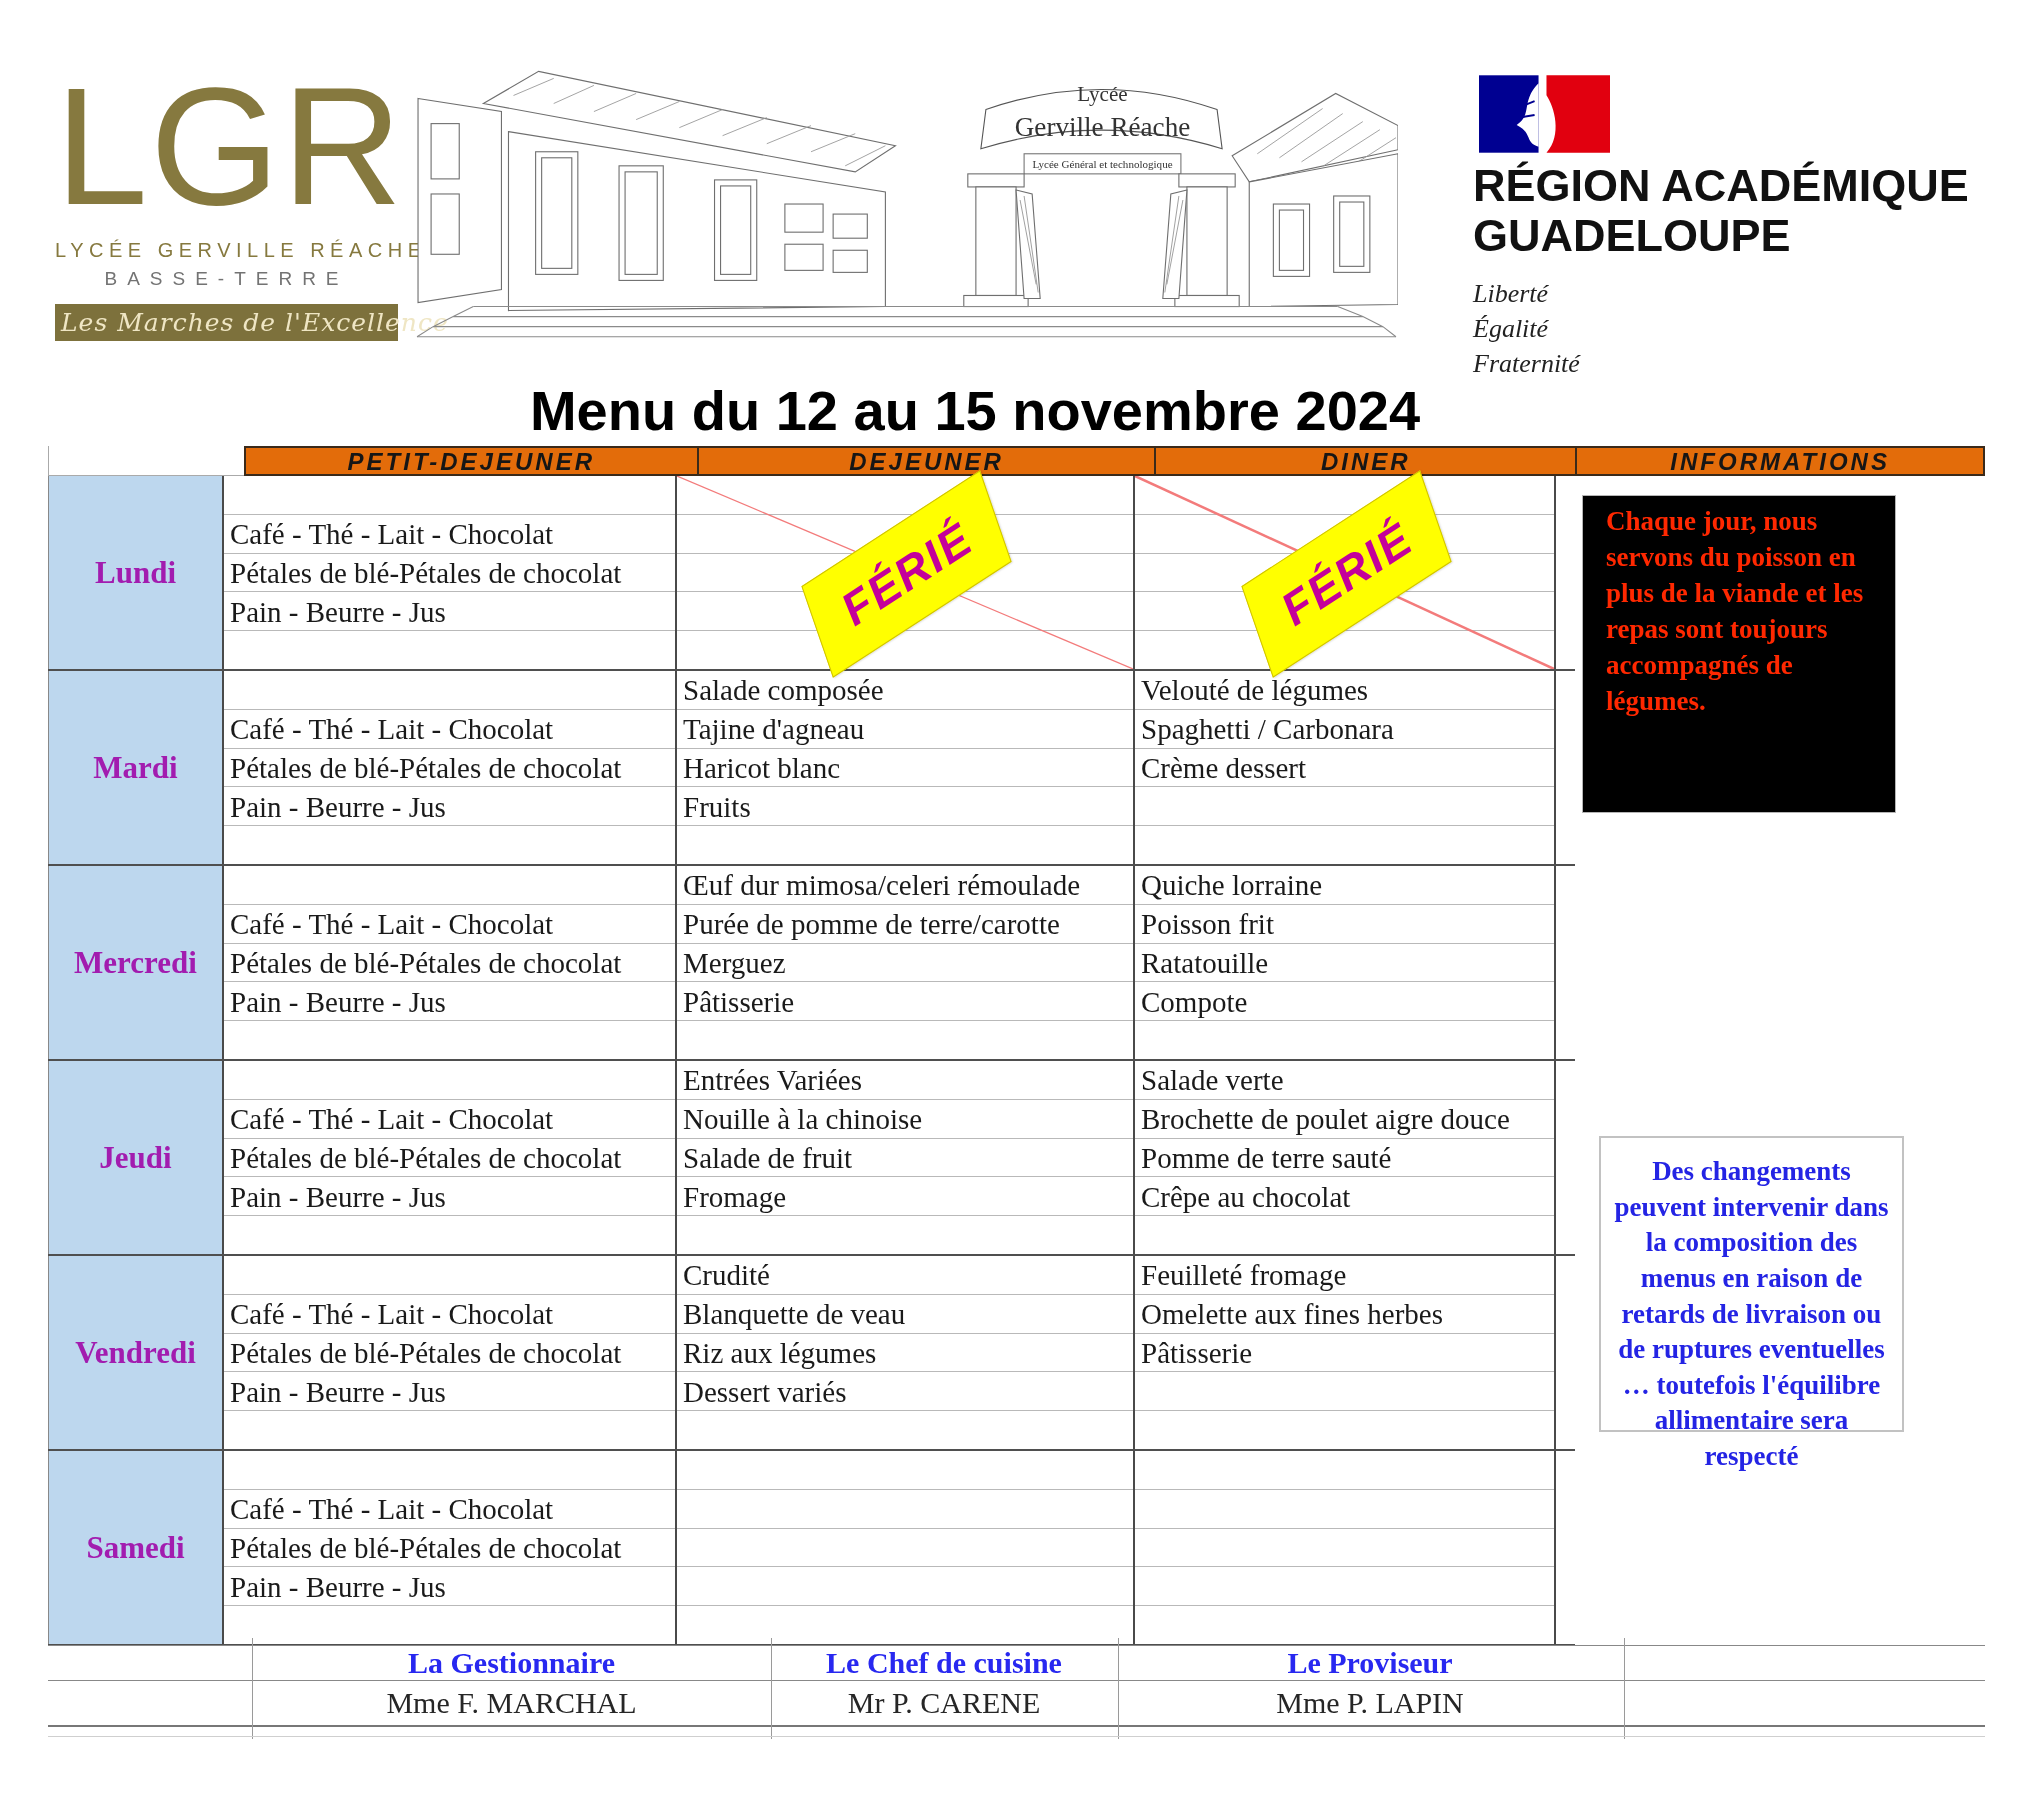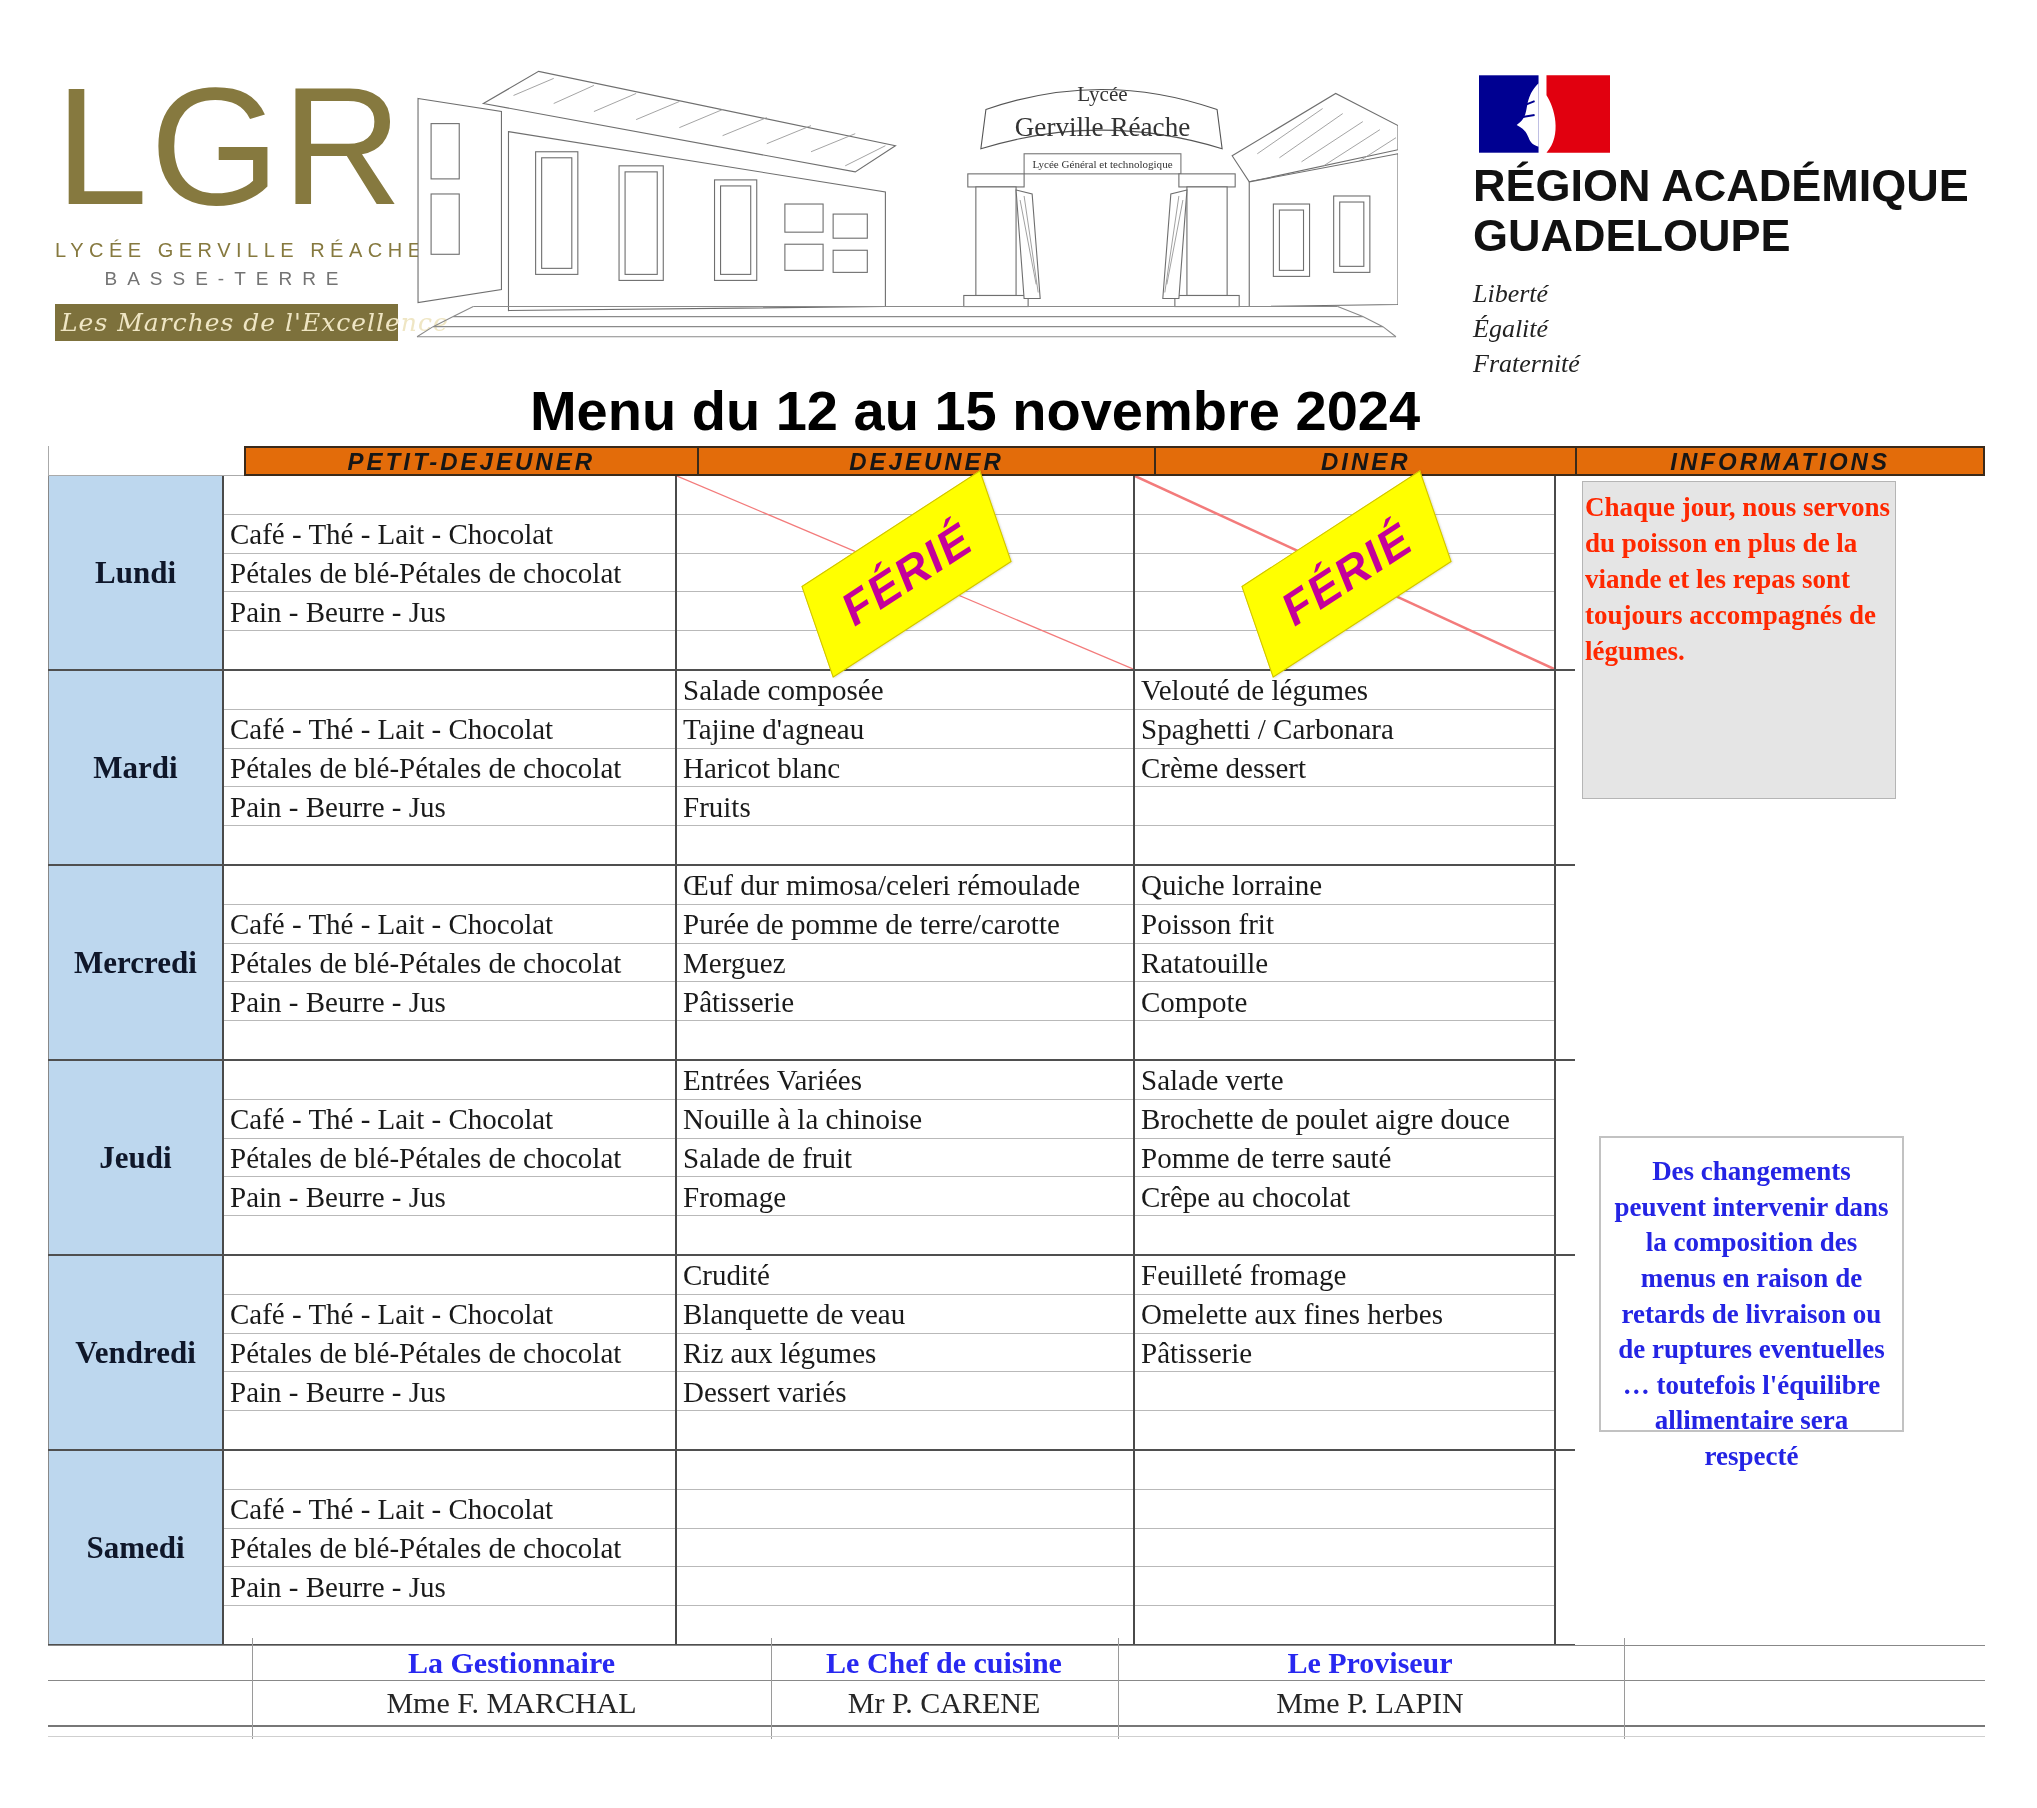--- a/index.html
+++ b/index.html
@@ -38,21 +38,21 @@
       line-height:27px;background:#e36c0a;border-top:2px solid #3a2a1a;
       border-bottom:2px solid #3a2a1a;border-left:2px solid #3a2a1a;}
   .hdr-blank{box-sizing:border-box;width:196px;background:#fff;border-bottom:1px solid #aaa;
       border-left:1px solid #aaa;}
   .hdr-c1{width:453px;}.hdr-c2{width:458px;}.hdr-c3{width:421px;}
   .hdr-c4{width:410px;border-right:2px solid #3a2a1a;}
 
   .day-row{display:flex;height:193px;width:1527px;border-bottom:2px solid #4f4f4f;}
   .day-cell{box-sizing:border-box;width:176px;background:#bdd7ee;border-left:1px solid #888;
       border-right:2px solid #4a4a4a;display:flex;align-items:center;justify-content:center;
-      font-weight:bold;font-size:31px;color:#0f172a;}
+      font-weight:bold;font-size:31px;color:#a21caf;}
   .menu-cell{box-sizing:border-box;position:relative;border-right:2px solid #4a4a4a;
       background-image:linear-gradient(#b9b9b9,#b9b9b9),linear-gradient(#b9b9b9,#b9b9b9),
                        linear-gradient(#b9b9b9,#b9b9b9),linear-gradient(#b9b9b9,#b9b9b9);
       background-repeat:no-repeat;background-size:100% 1px;
       background-position:0 20%,0 40%,0 60%,0 80%;}
   .c-breakfast{width:453px;}
   .c-lunch{width:458px;}
   .c-dinner{width:421px;}
   .line{height:39px;line-height:39px;font-size:29px;padding-left:6px;
       white-space:nowrap;overflow:hidden;}
@@ -60,22 +60,22 @@
   
   .strike{position:absolute;inset:0;width:100%;height:100%;}
   .ferie-stamp{position:absolute;left:50%;top:50%;width:211px;height:92px;margin:-46px 0 0 -105px;
       background:#ffff00;border:1px solid #cfc000;transform:rotate(-33deg) skewX(-14deg);
       display:flex;align-items:center;justify-content:center;
       box-shadow:1px 1px 2px rgba(0,0,0,.15);}
   .ferie-stamp span{display:block;transform:skewX(14deg);font-family:"Liberation Sans",sans-serif;
       font-weight:bold;font-style:italic;font-size:46px;letter-spacing:2px;color:#c4009a;}
 
   
-  #info-note-daily{position:absolute;left:1582px;top:481px;width:314px;height:318px;
-      box-sizing:border-box;background:#e5e5e5;border:1px solid #b5b5b5;padding:8px 2px;
+  #info-note-daily{position:absolute;left:1582px;top:495px;width:314px;height:318px;
+      box-sizing:border-box;background:#000000;border:1px solid #b5b5b5;padding:8px 23px;
       font-weight:bold;font-size:27px;line-height:1.33;color:#ff2800;}
   #info-note-changes{position:absolute;left:1599px;top:1129px;width:305px;height:296px;
       box-sizing:border-box;background:#fff;border:2px solid #c2c2c2;padding:16px 6px;
       font-weight:bold;font-size:27px;line-height:1.32;color:#2424e4;text-align:center;margin-top:7px;}
 
   
   #signatures{position:absolute;left:48px;top:1645px;width:1937px;border-top:1px solid #888;}
   .sig-row{display:flex;}
   .sig-row-titles{height:34px;border-bottom:1px solid #888;}
   .sig-row-names{height:44px;border-bottom:2px solid #777;}

